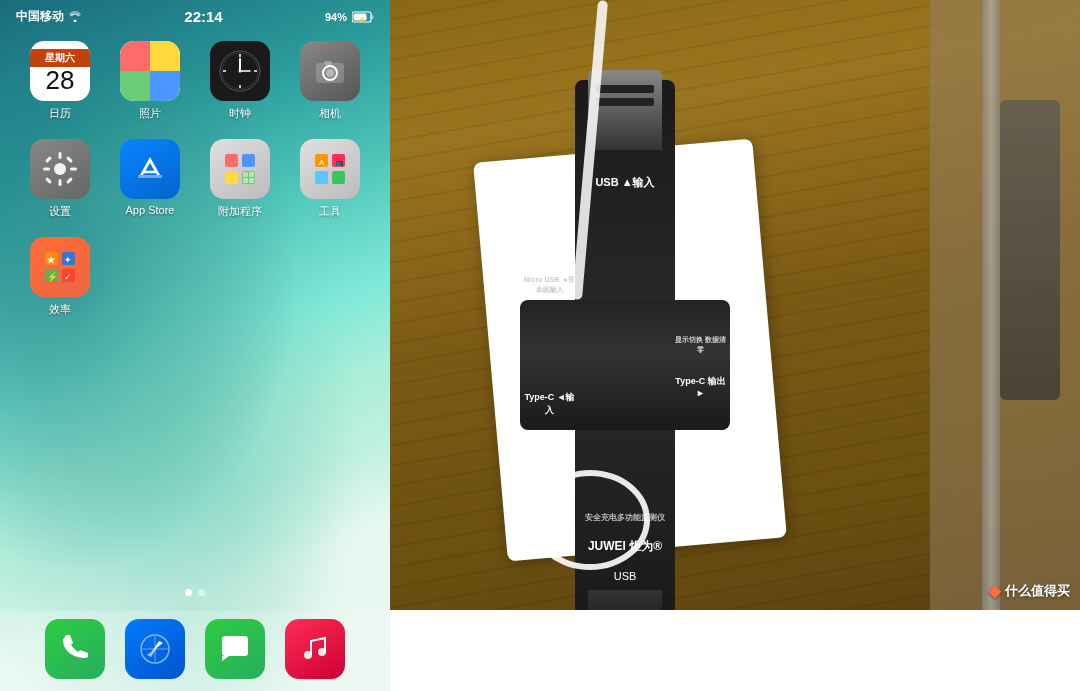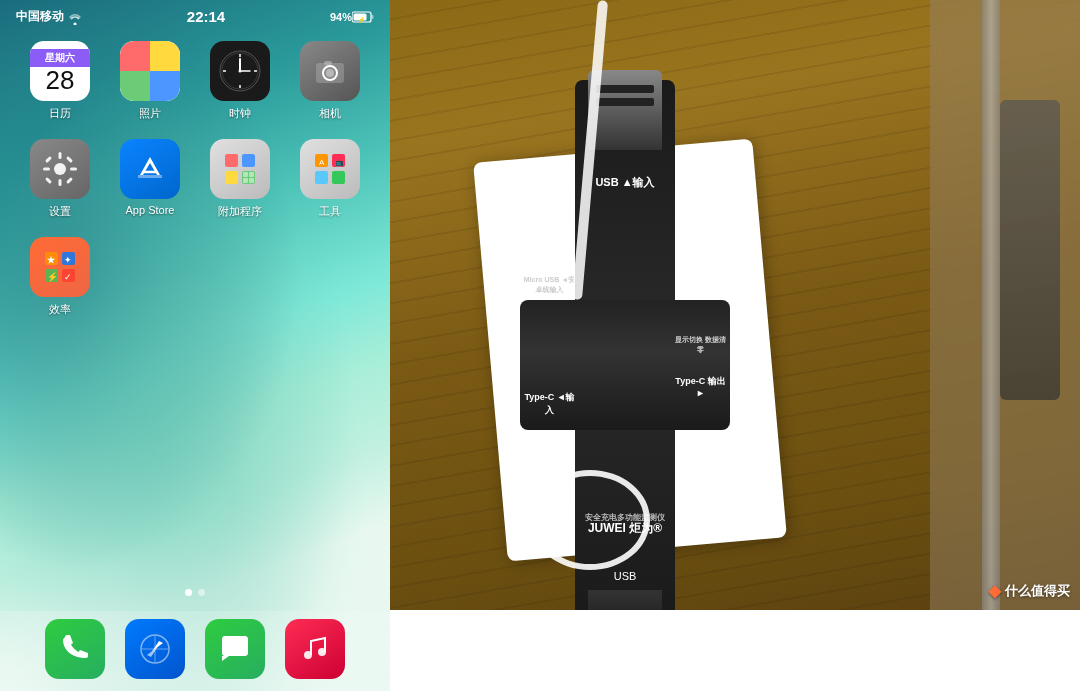--- a/index.html
+++ b/index.html
@@ -35,22 +35,22 @@
       position: relative;
       z-index: 10;
       display: flex;
       justify-content: space-between;
       align-items: center;
       padding: 8px 16px 4px;
       color: white;
       font-size: 12px;
       font-weight: 600;
     }
-    .status-left { display: flex; align-items: flex-end; gap: 4px; }
-    .status-right { display: flex; align-items: flex-end; }
+    .status-left { display: flex; align-items: center; gap: 4px; }
+    .status-right { display: flex; align-items: flex-end; gap: 5px; }
 
     
     .app-grid {
       position: relative;
       z-index: 10;
       display: grid;
       grid-template-columns: repeat(4, 70px);
       gap: 18px 20px;
       padding: 12px 24px;
       justify-content: center;
@@ -85,21 +85,21 @@
     }
 
     
     .icon-calendar {
       background: white;
       flex-direction: column;
       font-size: 10px;
       color: #333;
     }
     .icon-calendar .cal-day { font-size: 26px; font-weight: 300; color: #111; line-height: 1; }
-    .icon-calendar .cal-header { background: #8b5cf6; width: 100%; text-align: center; color: white; font-size: 10px; font-weight: 600; padding: 2px 0; }
+    .icon-calendar .cal-header { background: #c2410c; width: 100%; text-align: center; color: white; font-size: 10px; font-weight: 600; padding: 2px 0; }
 
     
     .icon-photos {
       background: white;
     }
     .photos-grid {
       display: grid;
       grid-template-columns: 1fr 1fr;
       grid-template-rows: 1fr 1fr;
       width: 100%;
@@ -622,21 +622,21 @@
       <div class="tester-label label-display-switch">
         <div style="font-size:7px;color:#ccc;">显示切换
 数据清零</div>
       </div>
 
 
       <div class="tester-label label-bottom-brand">
         <div style="font-size:8px;color:#bbb;">安全充电多功能监测仪</div>
       </div>
       <div class="tester-label label-brand-name">
-        <div style="font-size:12px;font-weight:bold;color:white;">JUWEI 炬为®</div>
+        <div style="font-size:12px;font-weight:bold;color:white;margin-top:18px;">JUWEI 炬为®</div>
       </div>
 
       <div class="tester-label label-usb-bottom">
         <div style="font-size:11px;font-weight:normal;">USB</div>
       </div>
 
       <div style="position:absolute;bottom:0;left:68px;width:74px;height:30px;background:linear-gradient(180deg,#333,#222);border-radius:0 0 6px 6px;"></div>
     </div>
   </div>
 

